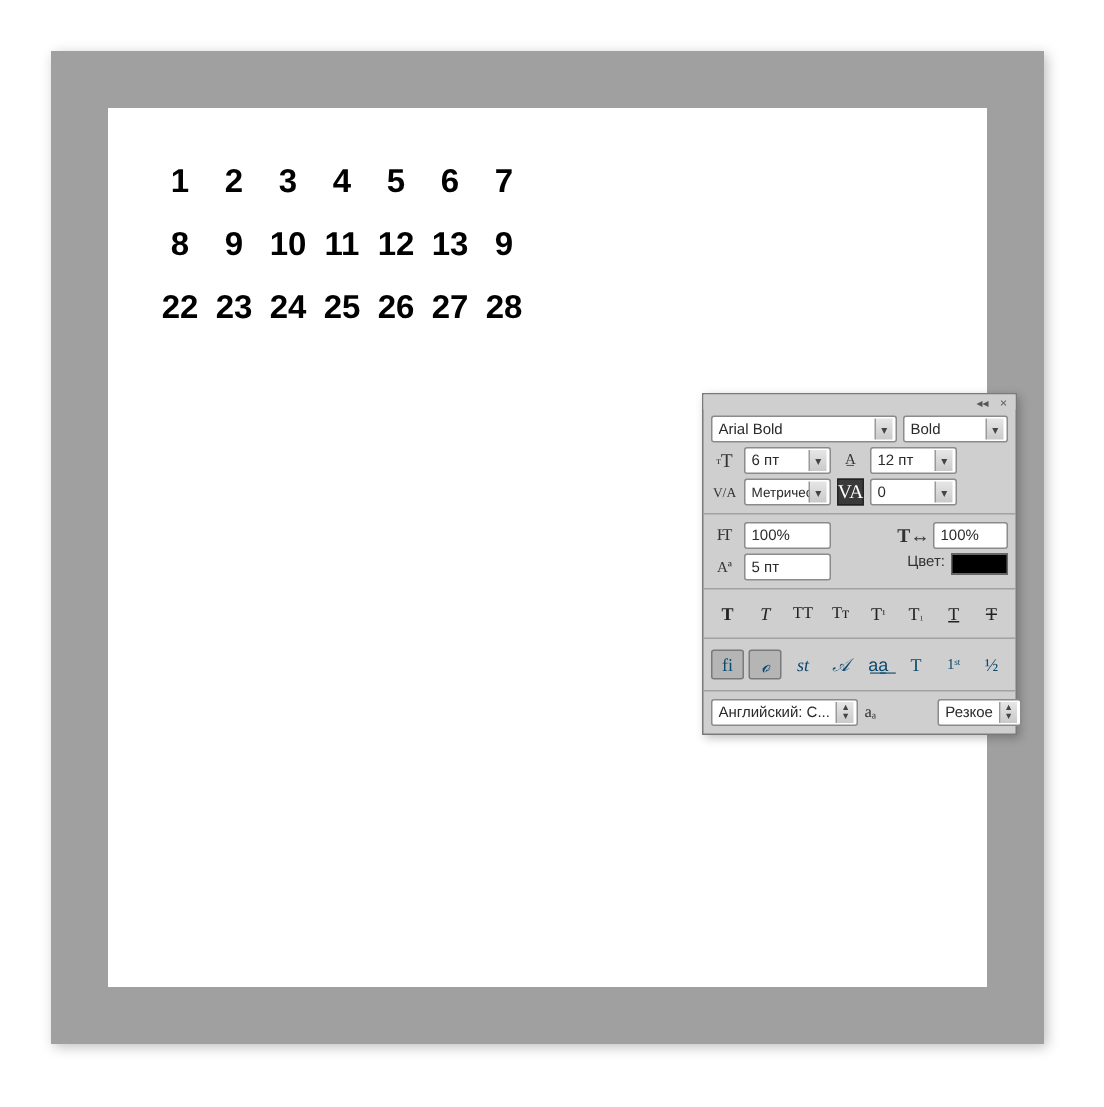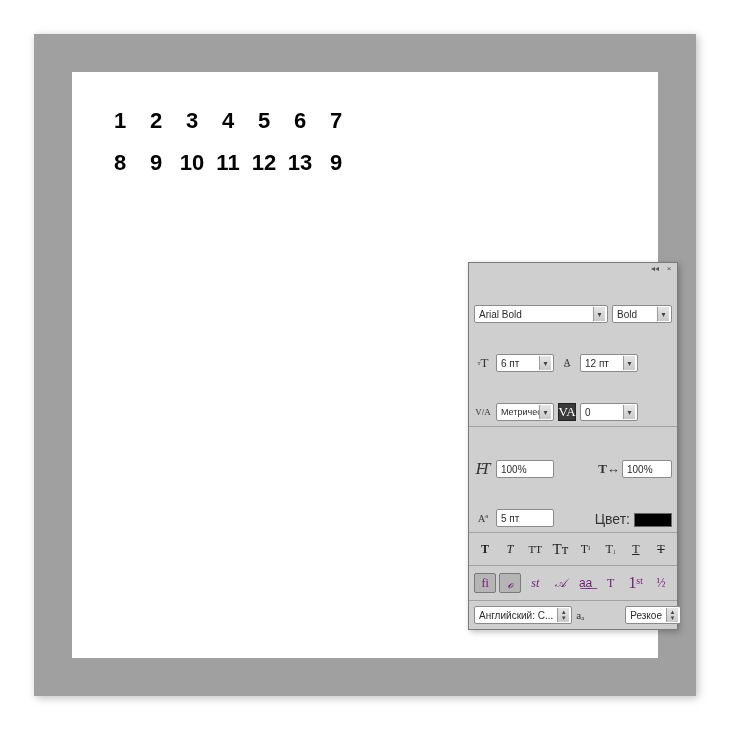--- a/index.html
+++ b/index.html
@@ -117,23 +117,22 @@
 
   .panel-body {
     padding: 4px 5px 5px 5px;
     display: flex;
     flex-direction: column;
     gap: 3px;
   }
 
   .row {
     display: flex;
-    align-items: flex-end;
+    align-items: flex-start;
     gap: 4px;
-    margin-top: 28px;
   }
 
   .dropdown {
     height: 18px;
     background: #fff;
     border: 1px solid #8b8b8b;
     border-radius: 2px;
     display: flex;
     align-items: center;
     padding: 0 4px;
@@ -233,41 +232,41 @@
   }
   .ot-btn {
     flex: 1 1 0;
     height: 20px;
     display: flex;
     align-items: center;
     justify-content: center;
     font-family: "Times New Roman", serif;
     font-style: italic;
     font-size: 12px;
-    color: #701a75;
+    color: #0c4a6e;
     cursor: pointer;
     border: 1px solid transparent;
     border-radius: 2px;
   }
   .ot-btn.pressed {
     background: #b5b5b5;
     border-color: #7a7a7a;
   }
 
   .bottom-row {
     display: flex;
     align-items: center;
     gap: 4px;
   }
 
   .sup { font-size: 8px; vertical-align: super; }
   .sub { font-size: 8px; vertical-align: sub; }
 
   .labeltext {
-    font-size: 14px;
+    font-size: 10px;
     color: #333;
   }
 
 </style>
 </head>
 <body>
 
 <div class="outer">
   <div class="frame">
     <div class="canvas">
@@ -284,38 +283,47 @@
           </div>
           <div class="cal-row">
             <div class="cal-cell">8</div>
             <div class="cal-cell">9</div>
             <div class="cal-cell">10</div>
             <div class="cal-cell">11</div>
             <div class="cal-cell">12</div>
             <div class="cal-cell">13</div>
             <div class="cal-cell">9</div>
           </div>
+          <div class="cal-row">
+            <div class="cal-cell">22</div>
+            <div class="cal-cell">23</div>
+            <div class="cal-cell">24</div>
+            <div class="cal-cell">25</div>
+            <div class="cal-cell">26</div>
+            <div class="cal-cell">27</div>
+            <div class="cal-cell">28</div>
+          </div>
         </div>
 
       <div class="panel">
 
         <div class="panel-topcontrols">
           <div class="tc">◂◂</div>
           <div class="tc">×</div>
         </div>
 
 
         <div class="panel-body">
 
           <div class="row">
             <div class="dropdown" style="flex:1 1 0;">
               <span class="dropdown-text">Arial Bold</span>
               <div class="dropdown-caret">▾</div>
             </div>
-            <div class="dropdown" style="width:60px;">
+            <div class="dropdown" style="width:70px;">
               <span class="dropdown-text">Bold</span>
               <div class="dropdown-caret">▾</div>
             </div>
           </div>
 
           <div class="row">
             <div class="icon-box">
                 <span style="font-size:7px;">т</span>
                 <span style="font-size:13px;">T</span>
               </div>
@@ -341,21 +349,21 @@
             <div class="icon-box dark" style="font-size:13px;">VA</div>
             <div class="input-small" style="width:58px;">
               <span>0</span>
               <div class="dropdown-caret">▾</div>
             </div>
           </div>
 
           <div class="divider"></div>
 
           <div class="row">
-            <div class="icon-box" style="font-size:17px;font-style:italic;">I̵T</div>
+            <div class="icon-box" style="font-size:11px;">I̵T</div>
             <div class="input-small" style="width:58px;">
               <span>100%</span>
             </div>
             <div style="flex:1"></div>
             <div class="icon-box" style="font-size:13px;font-weight:700;">T↔</div>
             <div class="input-small" style="width:50px;">
               <span>100%</span>
             </div>
           </div>
 
@@ -372,21 +380,21 @@
           <div class="divider"></div>
 
           <div class="style-row">
             <div class="style-btn">
                 <b>T</b>
               </div>
             <div class="style-btn">
                 <i>T</i>
               </div>
             <div class="style-btn" style="font-size:11px;">TT</div>
-            <div class="style-btn" style="font-size:15px;">Tᴛ</div>
+            <div class="style-btn" style="font-size:11px;">Tᴛ</div>
             <div class="style-btn">
                 <span>T</span>
                 <span class="sup">¹</span>
               </div>
             <div class="style-btn">
                 <span>T</span>
                 <span class="sub">₁</span>
               </div>
             <div class="style-btn">
                 <u>T</u>
@@ -400,21 +408,21 @@
 
           <div class="opentype-row">
             <div class="ot-btn pressed" style="font-style:normal;">fi</div>
             <div class="ot-btn pressed">ℴ</div>
             <div class="ot-btn">st</div>
             <div class="ot-btn">𝒜</div>
             <div class="ot-btn">
               <span style="font-style:normal;font-family:Arial;">a͟a͟</span>
             </div>
             <div class="ot-btn" style="font-style:normal;">T</div>
-            <div class="ot-btn" style="font-style:normal;font-size:16px;">1ˢᵗ</div>
+            <div class="ot-btn" style="font-style:normal;font-size:10px;">1ˢᵗ</div>
             <div class="ot-btn" style="font-style:normal;">½</div>
           </div>
 
           <div class="divider"></div>
 
           <div class="bottom-row">
             <div class="dropdown" style="width:124px;">
               <span class="dropdown-text">Английский: С...</span>
               <div class="dropdown-caret" style="font-size:7px;line-height:6px;">▴<br>▾</div>
             </div>

